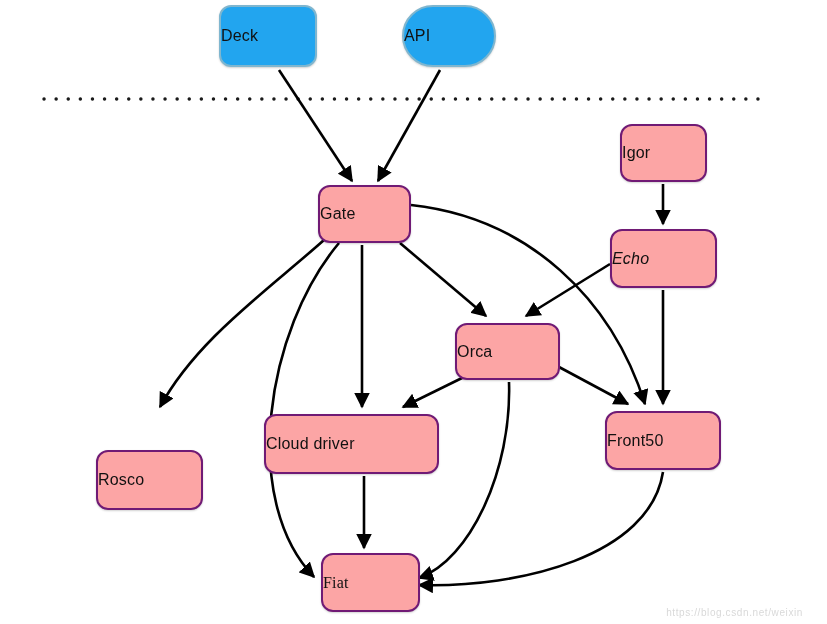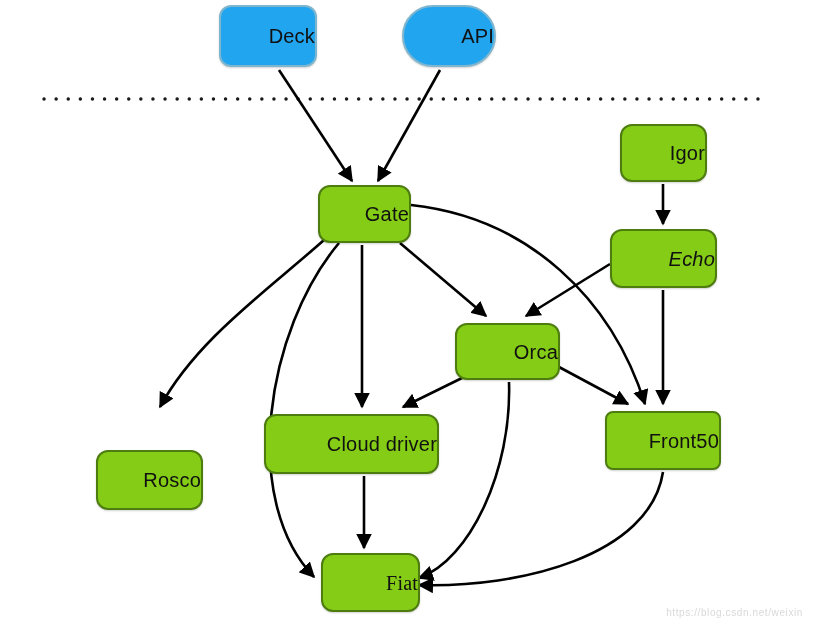--- a/index.html
+++ b/index.html
@@ -22,36 +22,35 @@
     left: 0;
     top: 0;
     width: 827px;
     height: 624px;
   }
   .node {
     position: absolute;
     box-sizing: border-box;
     display: flex;
     align-items: center;
-    justify-content: flex-end;
+    justify-content: flex-start;
     border-radius: 12px;
     color: #111111;
-    font-size: 20px;
+    font-size: 16px;
     line-height: 1;
     letter-spacing: 0.2px;
     white-space: nowrap;
     z-index: 3;
-    padding-left: 44px;
   }
   .node.green {
     background: #4cc busy;
   }
   .green {
-    background: #84cc16;
-    border: 2px solid #4d7c0f;
+    background: #fca5a5;
+    border: 2px solid #701a75;
     box-shadow: 0 1px 2px rgba(0,0,0,0.18);
   }
   .blue {
     background: #22a5ef;
     border: 2px solid #7fb6cf;
     box-shadow: 0 1px 2px rgba(0,0,0,0.18);
   }
   .watermark {
     position: absolute;
     right: 24px;
@@ -115,21 +114,21 @@
       </div>
       <div class="node green" style="left: 455px; top: 323px; width: 105px; height: 57px;">
         <span>Orca</span>
       </div>
       <div class="node green" style="left: 96px; top: 414px; width: 107px; height: 60px; margin-top: 36px;">
         <span>Rosco</span>
       </div>
       <div class="node green" style="left: 264px; top: 414px; width: 175px; height: 60px;">
         <span>Cloud driver</span>
       </div>
-      <div class="node green" style="left: 605px; top: 411px; width: 116px; height: 59px; border-radius: 8px;">
+      <div class="node green" style="left: 605px; top: 411px; width: 116px; height: 59px;">
         <span>Front50</span>
       </div>
       <div class="node green" style="left: 321px; top: 553px; width: 99px; height: 59px; font-family: Liberation Serif, serif;">
         <span>Fiat</span>
       </div>
     </div>
 
   <div class="watermark">https://blog.csdn.net/weixin</div>
 </div>
 

